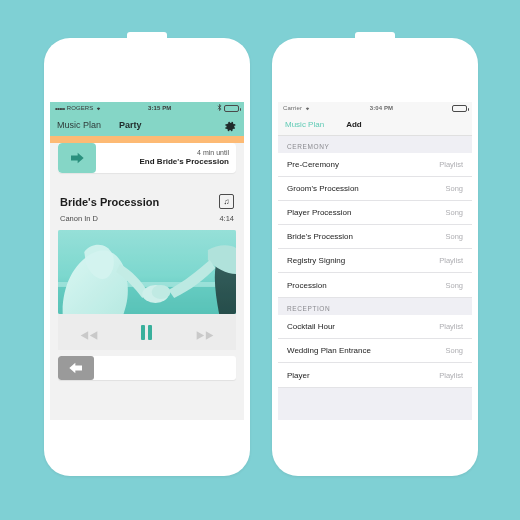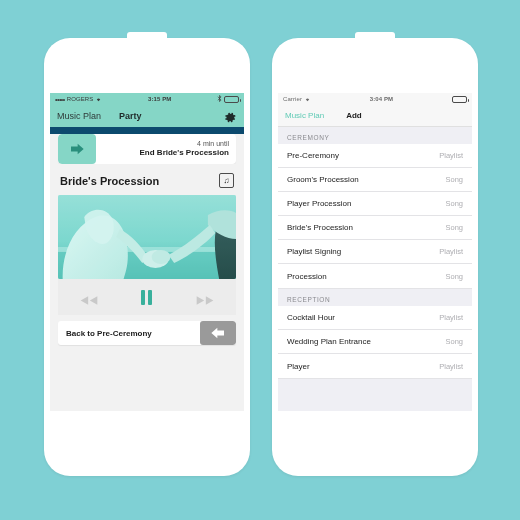--- a/index.html
+++ b/index.html
@@ -37,24 +37,24 @@
     width: 40px;
     height: 8px;
     background: #ffffff;
     border-radius: 3px 3px 0 0;
   }
 
   .screen {
     position: absolute;
     left: 6px;
     right: 6px;
-    top: 55px;
+    top: 64px;
     height: 318px;
     overflow: hidden;
-    background: #0c4a6e;
+    background: #fdba74;
   }
 
   
   .statusbar {
     height: 12px;
     display: flex;
     align-items: center;
     padding: 0 5px;
     font-size: 6px;
     letter-spacing: 0.1px;
@@ -102,21 +102,21 @@
   .nav-back-teal { font-size: 8px; color: #62cbb6; }
   .nav-title-dark { font-size: 9px; color: #1f2b2a; font-weight: bold; margin-left: 18px; }
   .nav-title-dark2 { font-size: 8px; color: #222; font-weight: bold; margin-left: 22px; }
   .nav-spacer { flex: 1; }
   .gear { width: 13px; height: 13px; }
 
   
   .content-left { background: #f2f2f2; height: 284px; position: relative; }
 
   .upnext-card {
-    margin: 7px 8px 0 8px;
+    margin: 7px 8px 12px 8px;
     background: #ffffff;
     border-radius: 4px;
     display: flex;
     align-items: stretch;
     height: 30px;
     box-shadow: 0 1px 1px rgba(0,0,0,0.06);
     overflow: hidden;
     gap: 28px;
   }
   .upnext-icon {
@@ -308,20 +308,24 @@
           <div class="upnext-text">
             <span class="upnext-sub">4 min until</span>
             <span class="upnext-main">End Bride's Procession</span>
           </div>
         </div>
 
         <div class="track-block">
           <div class="track-title-row">
             <span class="track-title">Bride's Procession</span>
             <span class="queue-icon">♫</span>
+          </div>
+          <div class="track-meta-row">
+            <span class="track-artist">Canon In D</span>
+            <span class="track-dur">4:14</span>
           </div>
         </div>
 
         <div class="album-art">
           <svg viewBox="0 0 190 84" preserveAspectRatio="none">
             <defs>
               <linearGradient id="sky" x1="0" y1="0" x2="0" y2="1">
                 <stop offset="0" stop-color="#9fe3dc"></stop>
                 <stop offset="0.55" stop-color="#7fd9d0"></stop>
                 <stop offset="1" stop-color="#4fb8ad"></stop>
@@ -367,21 +371,20 @@
             <span class="pause-bar"></span>
           </span>
           <span class="ctrl-next">
             <svg viewBox="0 0 24 12" width="20" height="11">
               <path fill="#c9c9c9" d="M2 1 L2 11 L11 6 Z M13 1 L13 11 L22 6 Z"></path>
             </svg>
           </span>
         </div>
 
         <div class="bottom-bar">
-          <span class="bottom-label">Back to Pre-Ceremony</span>
           <span class="bottom-btn">
             <svg class="arrow-left" viewBox="0 0 24 18">
               <path fill="#ffffff" d="M11 1 L2 9 L11 17 L11 12.6 L21 12.6 L21 5.4 L11 5.4 Z"></path>
             </svg>
           </span>
         </div>
 
       </div>
     </div>
   </div>
@@ -427,21 +430,21 @@
           </div>
           <div class="list-row">
             <span class="row-title">Player Procession</span>
             <span class="row-kind">Song</span>
           </div>
           <div class="list-row">
             <span class="row-title">Bride's Procession</span>
             <span class="row-kind">Song</span>
           </div>
           <div class="list-row">
-            <span class="row-title">Playlist Signing</span>
+            <span class="row-title">Registry Signing</span>
             <span class="row-kind">Playlist</span>
           </div>
           <div class="list-row">
             <span class="row-title">Procession</span>
             <span class="row-kind">Song</span>
           </div>
         </div>
 
         <div class="section-header">RECEPTION</div>
         <div class="list-group group-end">

